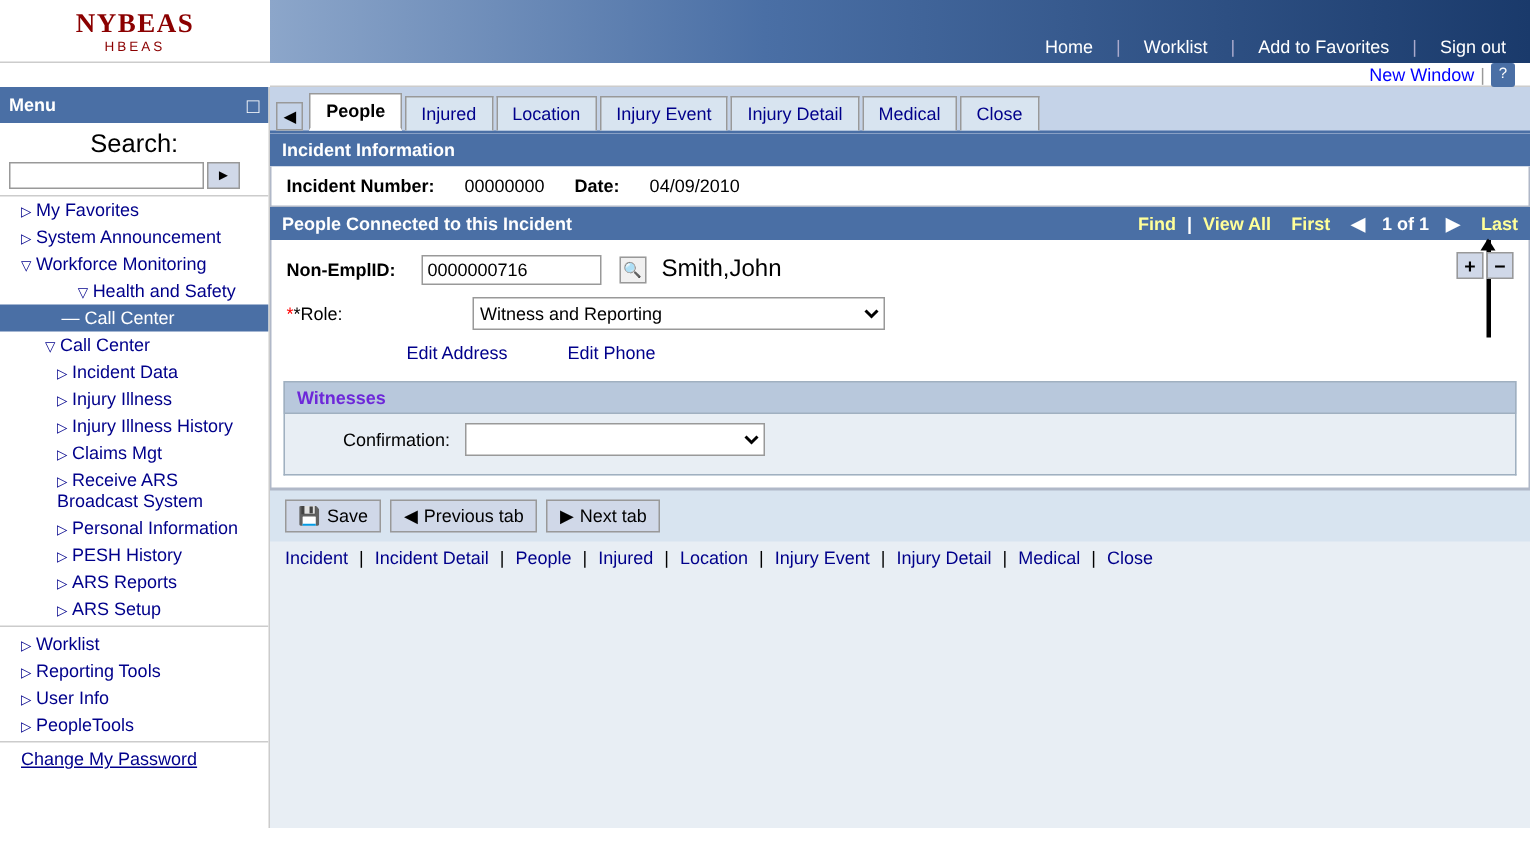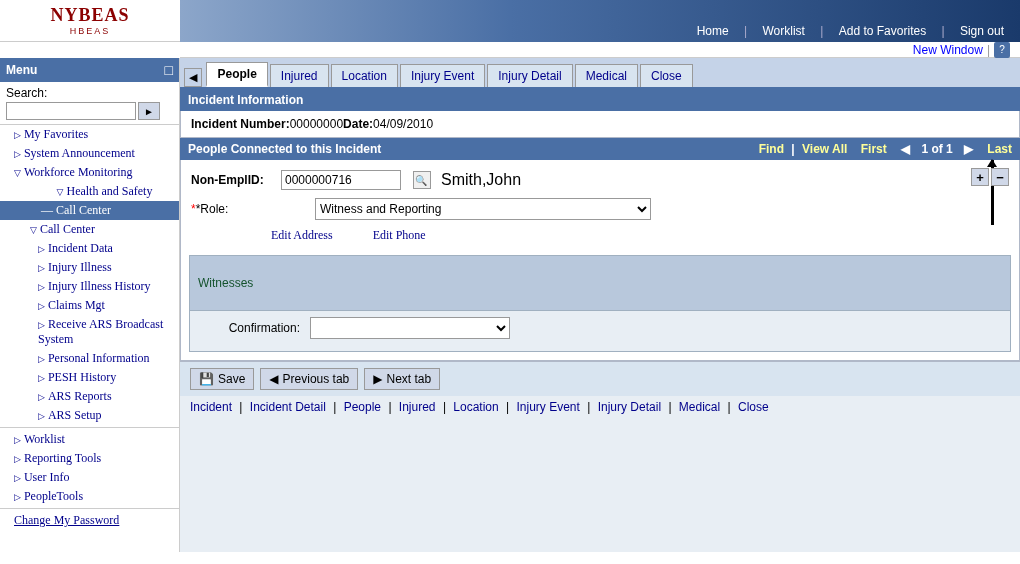--- a/index.html
+++ b/index.html
@@ -22,26 +22,26 @@
     #utility-row .help-icon { display: inline-block; width: 16px; height: 16px; background: #4a6fa5; color: #fff; font-size: 10px; text-align: center; line-height: 16px; border-radius: 2px; margin-left: 4px; }
 
     
     #main-layout { display: flex; height: calc(564px - 42px - 28px); }
 
     
     #sidebar { width: 180px; background: #fff; border-right: 1px solid #ccc; overflow-y: auto; flex-shrink: 0; }
     #sidebar-header { background: #4a6fa5; color: #fff; font-weight: bold; padding: 4px 6px; display: flex; justify-content: space-between; align-items: center; }
     #sidebar-header .close-btn { color: #fff; font-size: 14px; cursor: pointer; }
     #search-area { padding: 4px 6px; border-bottom: 1px solid #ccc; }
-    #search-area label { font-size: 12px; color: #000; display: block; margin-bottom: 2px; }
+    #search-area label { font-size: 17px; color: #000; display: block; margin-bottom: 2px; text-align: center; }
     #search-row { display: flex; align-items: center; }
     #search-input { width: 130px; height: 18px; border: 1px solid #999; font-size: 11px; }
     #search-go { width: 22px; height: 18px; background: #d0d8e8; border: 1px solid #999; font-size: 10px; cursor: pointer; display: flex; align-items: center; justify-content: center; margin-left: 2px; }
 
-    .sidebar-item { padding: 2px 6px; cursor: pointer; color: #00008b; font-size: 12px; font-family: Liberation Serif, serif; }
+    .sidebar-item { padding: 2px 6px; cursor: pointer; color: #00008b; font-size: 12px; }
     .sidebar-item.selected { background: #4a6fa5; color: #fff; }
     .sidebar-item.level1 { padding-left: 14px; }
     .sidebar-item.level2 { padding-left: 36px; text-align: center; }
     .sidebar-item.level3 { padding-left: 30px; }
     .sidebar-item.level4 { padding-left: 38px; }
     .sidebar-sep { height: 1px; background: #ccc; margin: 2px 0; }
     .triangle { font-size: 9px; margin-right: 3px; }
 
     
     #content { flex: 1; padding: 0; overflow-y: auto; background: #e8eef4; }
@@ -51,47 +51,47 @@
     #tab-back { background: #c5d3e8; border: 1px solid #999; color: #000; padding: 2px 4px; cursor: pointer; margin-right: 4px; font-size: 11px; }
     .tab { padding: 4px 10px; border: 1px solid #999; border-bottom: none; cursor: pointer; font-size: 12px; margin-right: 2px; background: #d8e4f0; color: #00008b; text-decoration: none; }
     .tab.active { background: #fff; font-weight: bold; color: #000; border-bottom: 2px solid #fff; position: relative; z-index: 1; }
 
     
     #form-area { background: #fff; margin: 0; padding: 0; }
 
     .section-header { background: #4a6fa5; color: #fff; font-weight: bold; padding: 4px 8px; font-size: 12px; }
     .section-content { background: #fff; padding: 6px 10px; border: 1px solid #b0b8c8; border-top: none; }
 
-    .incident-info { display: flex; align-items: flex-end; }
+    .incident-info { display: flex; gap: 20px; align-items: flex-end; }
     .incident-info label { font-weight: bold; font-size: 12px; }
     .incident-info span { font-size: 12px; }
 
     .people-header { background: #4a6fa5; color: #fff; font-weight: bold; padding: 4px 8px; font-size: 12px; display: flex; justify-content: space-between; align-items: center; }
     .people-nav { font-size: 12px; color: #fff; }
     .people-nav a { color: #ffff99; text-decoration: none; }
     .people-nav span { margin: 0 4px; }
 
     .form-row { display: flex; align-items: center; padding: 4px 10px; gap: 10px; }
     .form-label { font-weight: bold; font-size: 12px; min-width: 80px; }
     .form-value { font-size: 16px; }
     .form-input { height: 20px; border: 1px solid #999; font-size: 12px; padding: 1px 3px; }
     .search-icon-btn { display: inline-flex; align-items: center; justify-content: center; width: 18px; height: 18px; border: 1px solid #999; background: #f0f0f0; cursor: pointer; font-size: 10px; margin-left: 2px; }
 
     .add-remove-btns { display: flex; gap: 2px; }
     .add-btn, .remove-btn { width: 18px; height: 18px; border: 1px solid #999; background: #d0d8e8; cursor: pointer; font-size: 13px; font-weight: bold; display: flex; align-items: center; justify-content: center; color: #000; }
 
     .role-row { display: flex; align-items: center; padding: 4px 10px; gap: 44px; }
     .role-label { font-size: 12px; min-width: 80px; }
     .role-required { color: red; }
-    .role-select { height: 22px; width: 336px; border: 1px solid #999; background: #fff; font-size: 12px; }
-
-    .edit-links-row { display: flex; gap: 40px; padding: 4px 10px 8px 90px; font-family: Liberation Serif, serif; }
+    .role-select { height: 22px; width: 275px; border: 1px solid #999; background: #fff; font-size: 12px; }
+
+    .edit-links-row { display: flex; gap: 40px; padding: 4px 10px 8px 90px; }
     .edit-link { color: #00008b; text-decoration: none; font-size: 12px; }
 
-    .witnesses-header { background: #b8c8dc; color: #14532d; font-weight: normal; padding: 20px 8px; font-size: 12px; border: 1px solid #a0b0c0; }
+    .witnesses-header { background: #b8c8dc; color: #6d28d9; font-weight: bold; padding: 3px 8px; font-size: 12px; border: 1px solid #a0b0c0; }
     .witnesses-content { background: #e8eef4; padding: 6px 10px; border: 1px solid #a0b0c0; border-top: none; }
 
     .w-row { display: flex; align-items: center; margin-bottom: 6px; gap: 10px; }
     .w-label { font-size: 12px; min-width: 100px; text-align: right; }
     .w-select { height: 22px; width: 200px; border: 1px solid #999; background: #fff; font-size: 12px; }
     .w-textarea { width: 300px; height: 50px; border: 1px solid #999; font-size: 12px; resize: none; background: #fff; }
 
     
     #bottom-nav { background: #d8e4f0; padding: 6px 10px; display: flex; align-items: center; gap: 6px; border-top: 1px solid #b0b8c8; }
     .nav-btn { display: flex; align-items: center; gap: 4px; padding: 3px 8px; border: 1px solid #999; background: #d0d8e8; cursor: pointer; font-size: 12px; color: #000; }

